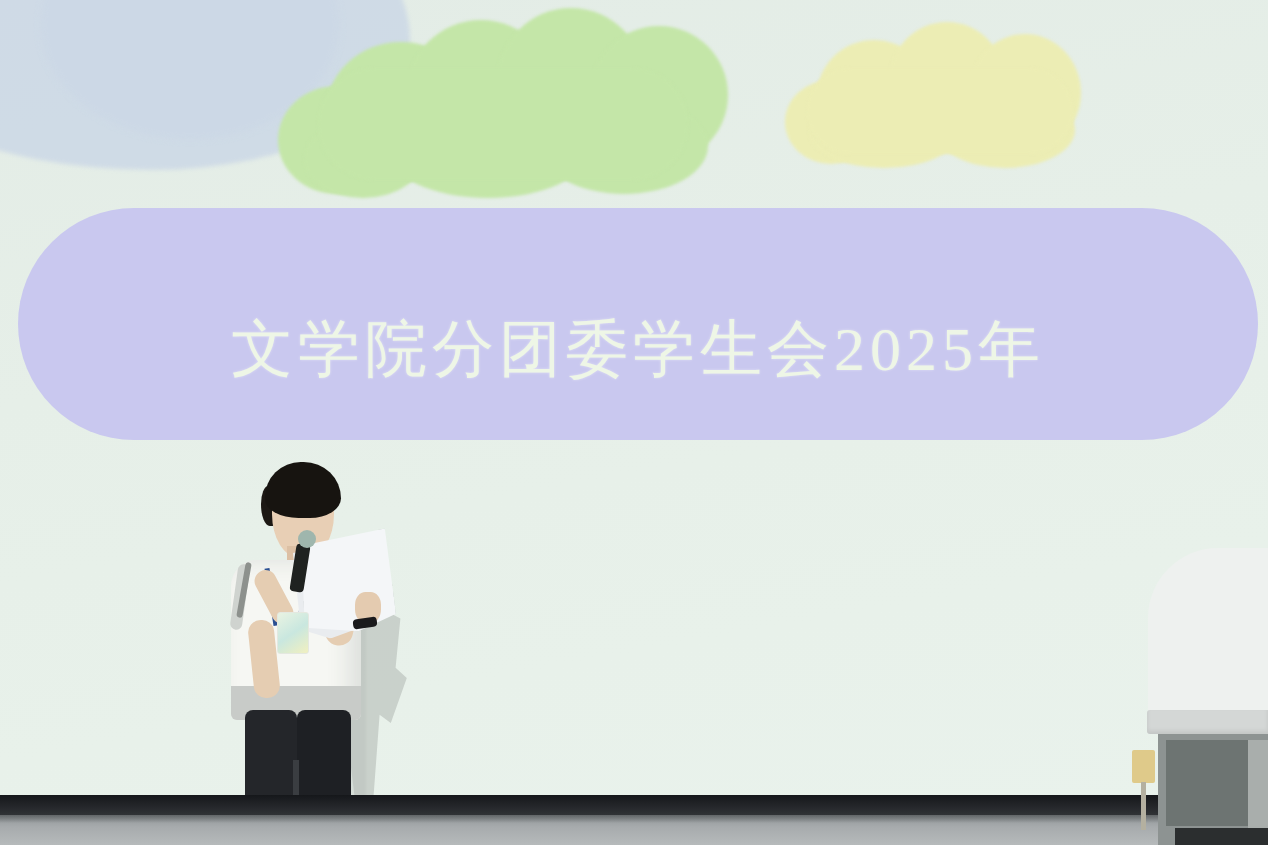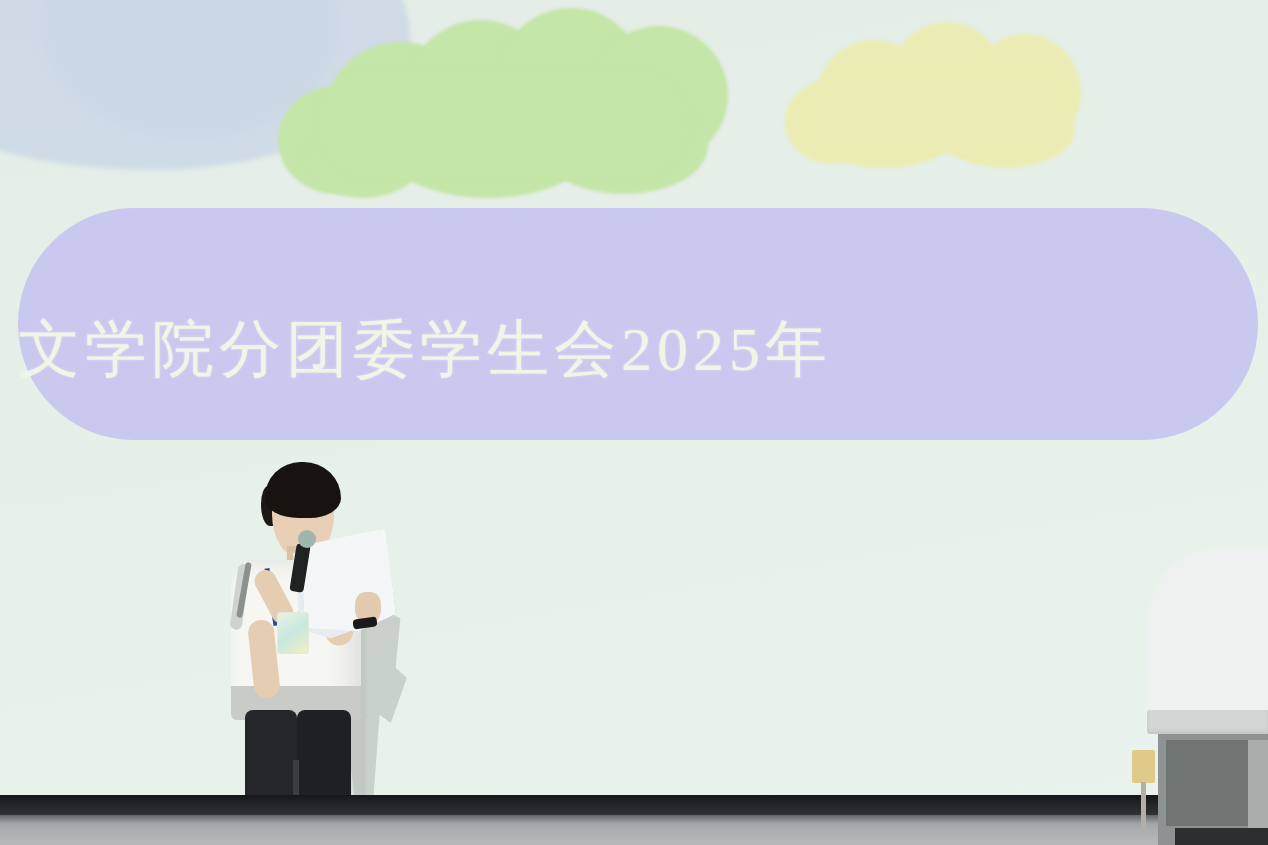--- a/index.html
+++ b/index.html
@@ -88,21 +88,23 @@
     border-radius: 120px;
     filter: blur(0.6px);
   }
   .title-band-inner {
     position: absolute;
     left: 18px;
     top: 208px;
     width: 1240px;
     height: 284px;
     display: flex;
+    flex-direction: column;
     align-items: center;
+    justify-content: center;
   }
   .title-line {
     font-family: "Liberation Serif", serif;
     color: #eef6e6;
     font-size: 62px;
     line-height: 1.28;
     letter-spacing: 5px;
     font-weight: 400;
     text-shadow: 0 0 3px rgba(255,255,255,0.45);
     white-space: nowrap;

